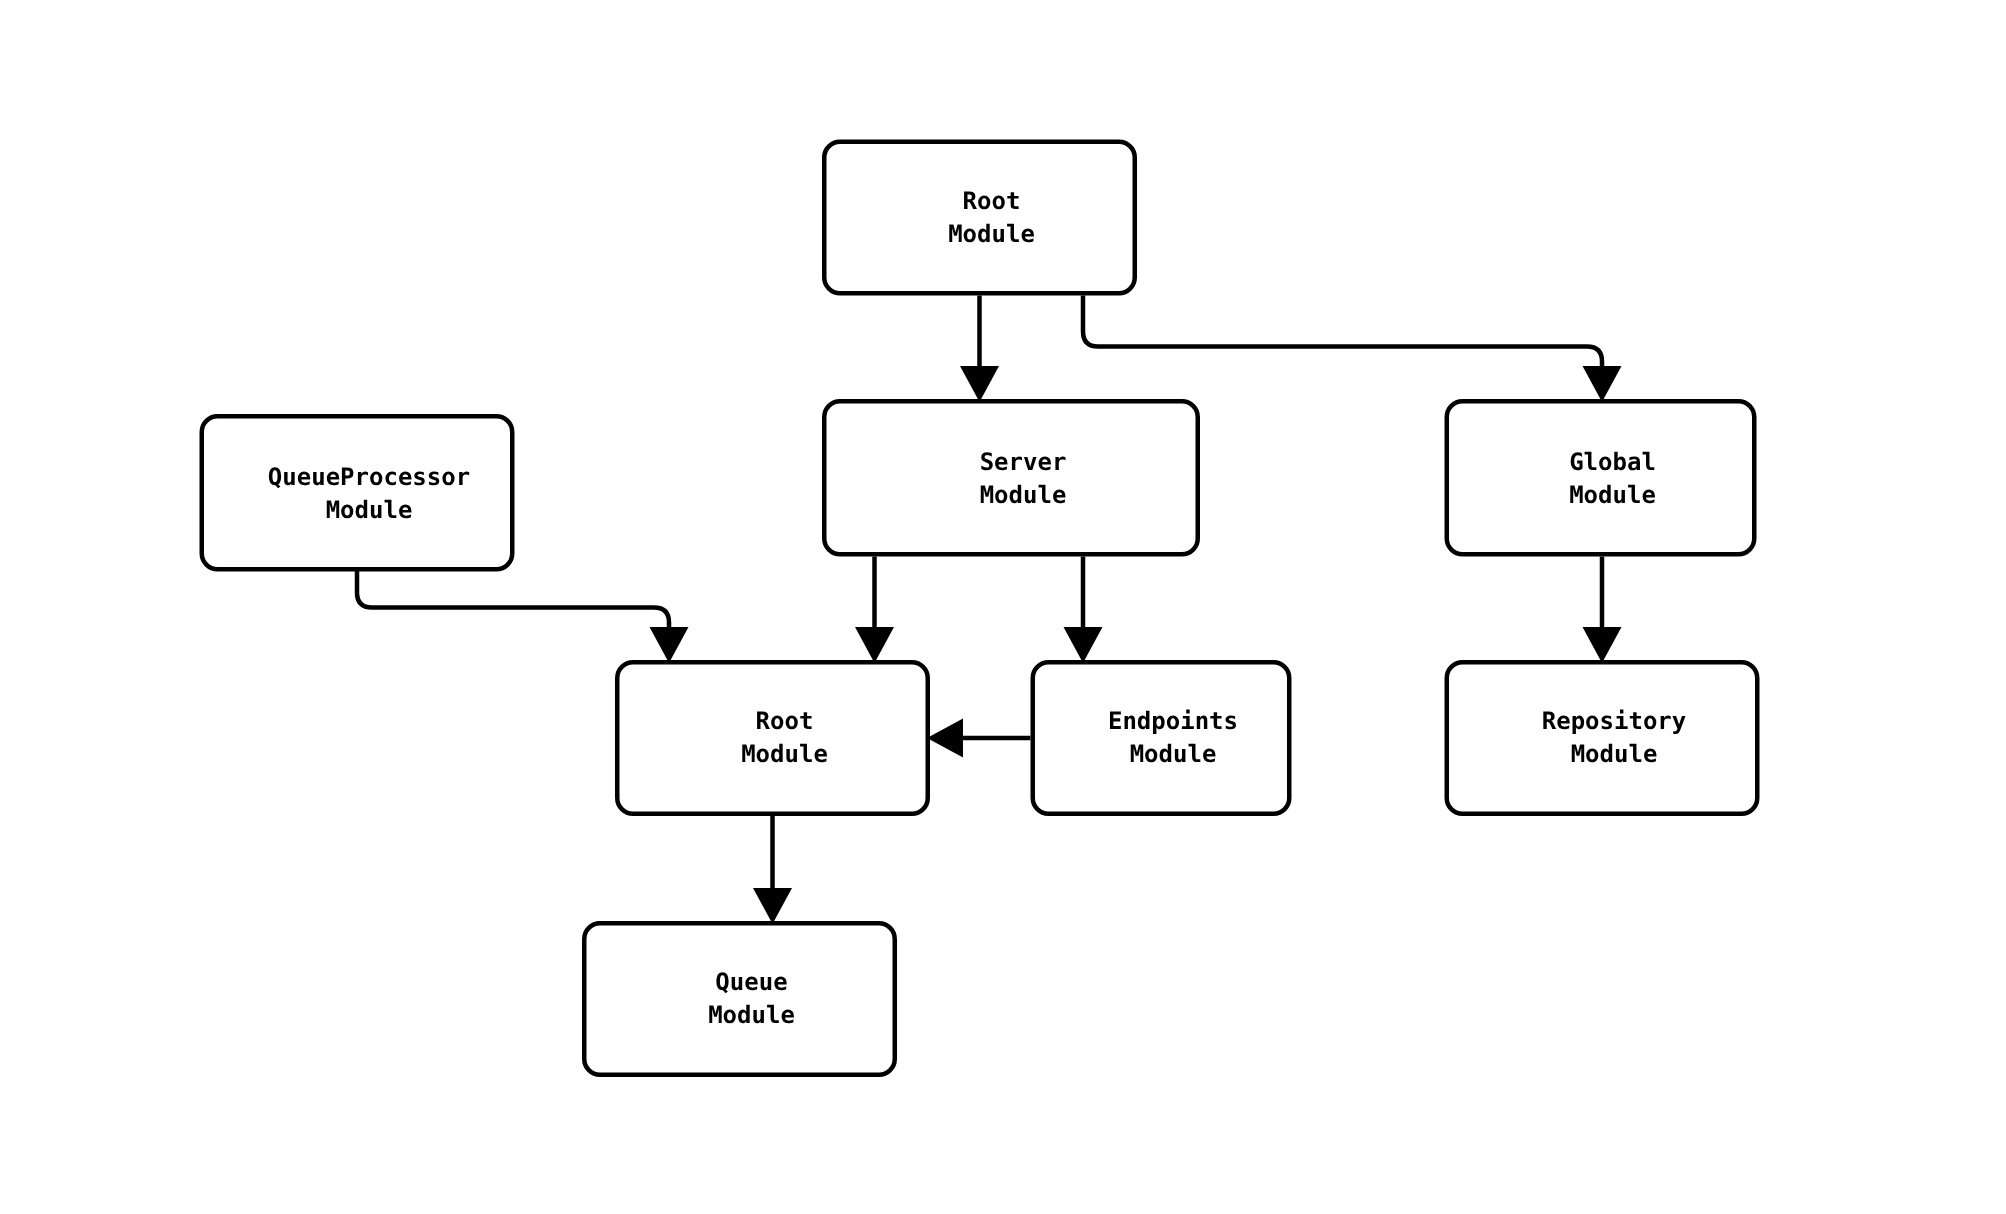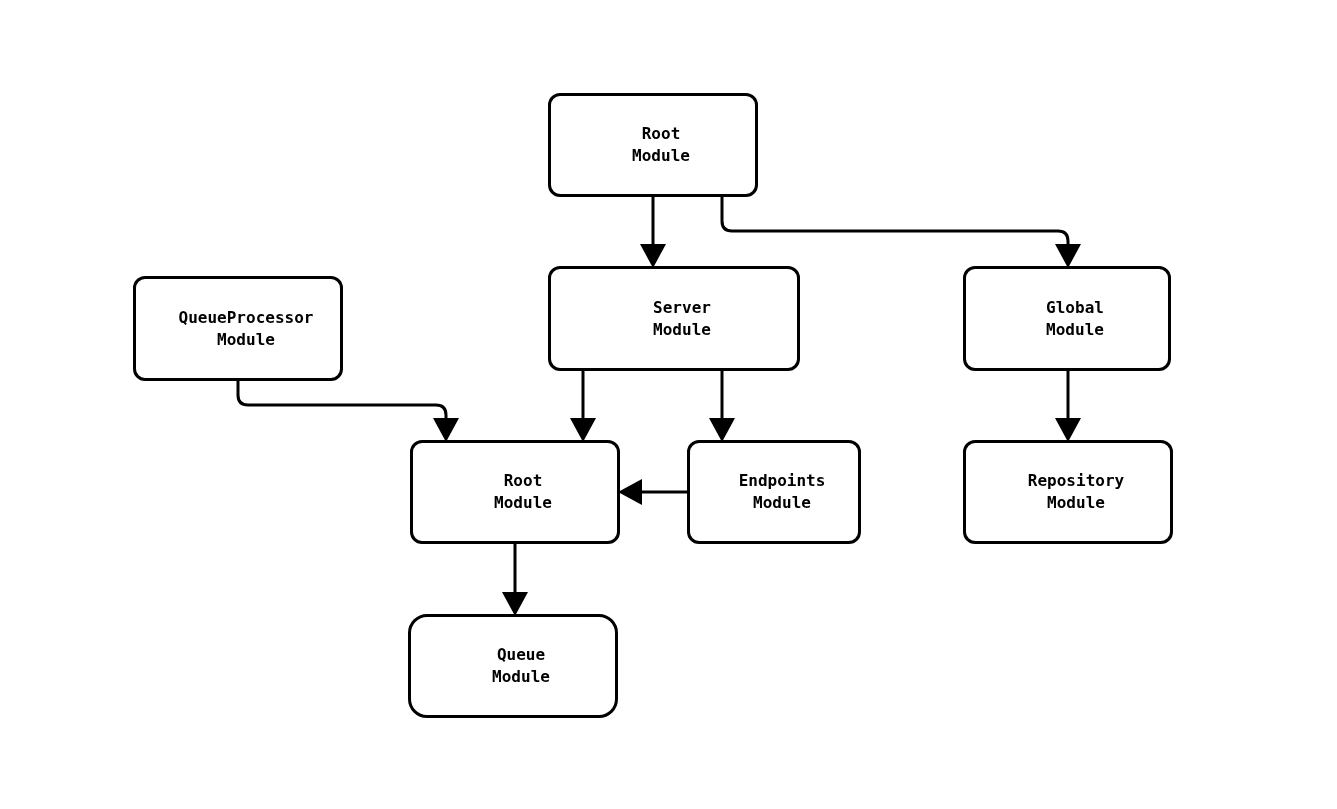--- a/index.html
+++ b/index.html
@@ -126,18 +126,18 @@
   <div class="node" style="left:687px; top:440px; width:174px; height:104px;">
     <div class="node-label">Endpoints</div>
     <div class="node-label">Module</div>
   </div>
 
   <div class="node" style="left:963px; top:440px; width:210px; height:104px;">
     <div class="node-label">Repository</div>
     <div class="node-label">Module</div>
   </div>
 
-  <div class="node" style="left:408px; top:614px; width:210px; height:104px;border-radius:19px;">
+  <div class="node" style="left:388px; top:614px; width:210px; height:104px;">
     <div class="node-label">Queue</div>
     <div class="node-label">Module</div>
   </div>
 
 </div>
 
 </body></html>

